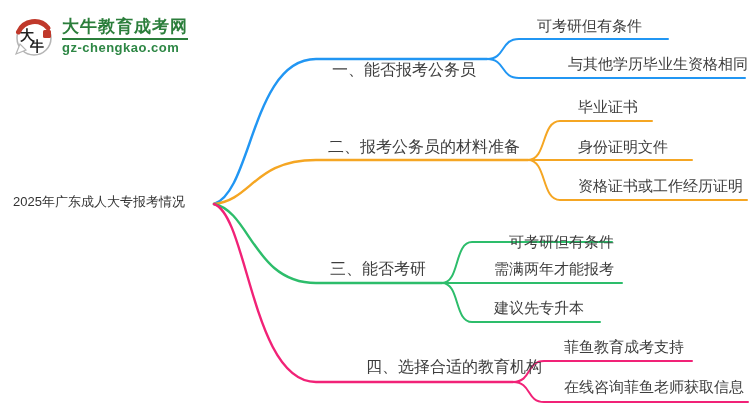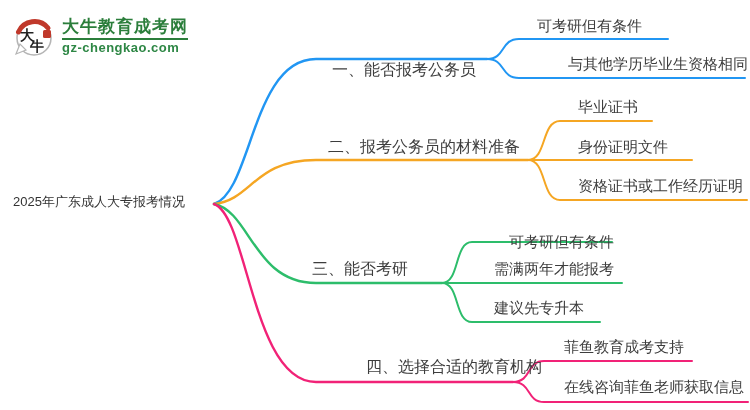--- a/index.html
+++ b/index.html
@@ -89,20 +89,20 @@
 
 <div class="label branch-label" style="left:332px; top:36px;margin-top:24px;">一、能否报考公务员</div>
 <div class="label child-label" style="left:537px; top:16px;">可考研但有条件</div>
 <div class="label child-label" style="left:568px; top:54px;">与其他学历毕业生资格相同</div>
 
 <div class="label branch-label" style="left:328px; top:137px;">二、报考公务员的材料准备</div>
 <div class="label child-label" style="left:578px; top:97px;">毕业证书</div>
 <div class="label child-label" style="left:578px; top:137px;">身份证明文件</div>
 <div class="label child-label" style="left:578px; top:176px;">资格证书或工作经历证明</div>
 
-<div class="label branch-label" style="left:312px; top:259px;">三、能否考研</div>
+<div class="label branch-label" style="left:330px; top:259px;">三、能否考研</div>
 <div class="label child-label" style="left:509px; top:218px;margin-top:14px;">可考研但有条件</div>
 <div class="label child-label" style="left:494px; top:259px;">需满两年才能报考</div>
 <div class="label child-label" style="left:494px; top:298px;">建议先专升本</div>
 
 <div class="label branch-label" style="left:326px; top:357px;margin-left:40px;">四、选择合适的教育机构</div>
 <div class="label child-label" style="left:564px; top:337px;">菲鱼教育成考支持</div>
 <div class="label child-label" style="left:564px; top:377px;">在线咨询菲鱼老师获取信息</div>
 
 </body></html>

